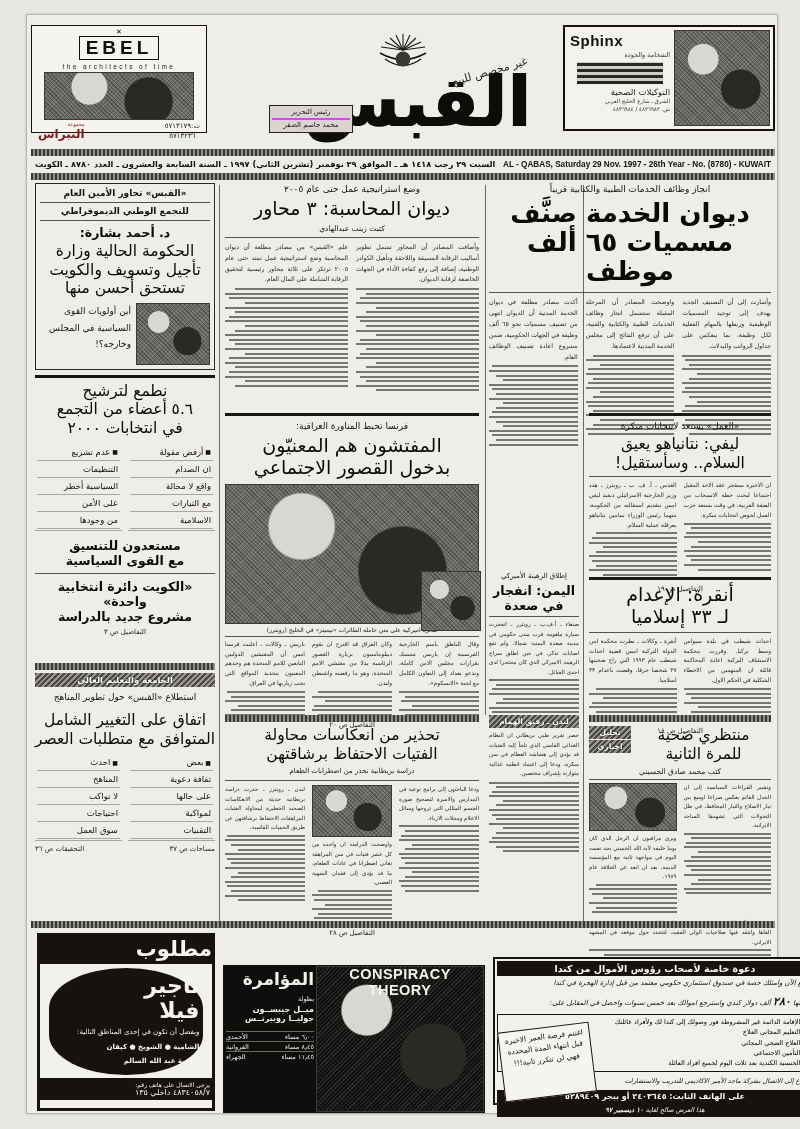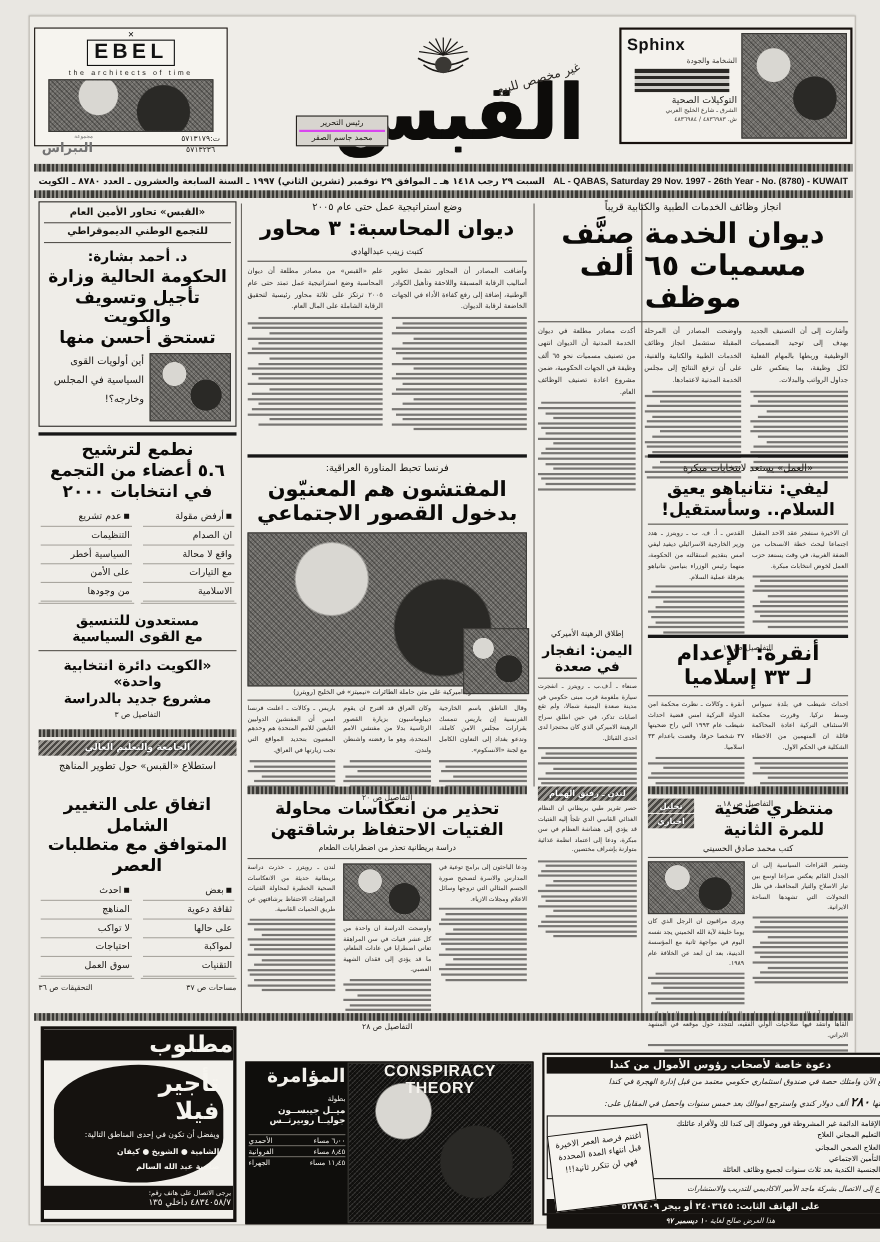--- a/index.html
+++ b/index.html
@@ -92,34 +92,34 @@
     position: absolute; left: 4px; top: 10px; width: 176px; height: 108px;
     border: 1px solid #17110d; background: #f6f4ef; text-align: center; padding-top: 3px;
   }
   .ebel-mark { font-family: "Liberation Sans", sans-serif; font-size: 19px; letter-spacing: 4px;
       font-weight: bold; color: #111; border: 1px solid #111; display: inline-block; padding: 0 6px; }
   .ebel-x { font-size: 7px; display: block; line-height: 7px; }
   .ebel-tag { font-size: 6.5px; letter-spacing: 2.4px; color: #26231f; margin: 3px 0 2px; font-family: "Liberation Sans", sans-serif; }
   .ebel-watch { width: 150px; height: 48px; margin: 0 auto; }
   .ebel-bottom { display: flex; justify-content: space-between; padding: 1px 6px 0; align-items: flex-end; }
   .ebel-phone { font-size: 7px; line-height: 1.35; color: #1c1a17; direction: ltr; }
-  .ebel-ar { font-size: 12px; color: #737373; font-weight: bold; }
+  .ebel-ar { font-size: 12px; color: #7f1d1d; font-weight: bold; }
   .ebel-ar small { display: block; font-size: 5px; font-weight: normal; }
   
   .dateline {
     position: absolute; left: 4px; top: 140px; width: 744px; height: 18px;
     display: flex; align-items: center; justify-content: space-between;
     padding: 0 4px; font-size: 8.2px; color: #141210; font-weight: bold;
   }
   .vline { position: absolute; top: 0; width: 1px; background: #6a6760; }
   
   .kicker { font-size: 9px; color: #16140f; text-align: center; line-height: 1.45; }
   .hl-xl { font-size: 26px; font-weight: bold; color: #0b0a08; line-height: 1.12; text-align: center; letter-spacing: -.5px; }
-  .hl-lg { font-size: 19px; font-weight: bold; color: #0b0a08; line-height: 1.15; text-align: center; }
-  .hl-md { font-size: 15.5px; font-weight: bold; color: #0b0a08; line-height: 1.2; text-align: center; }
+  .hl-lg { font-size: 19px; font-weight: normal; color: #0b0a08; line-height: 1.15; text-align: center; }
+  .hl-md { font-size: 15.5px; font-weight: normal; color: #0b0a08; line-height: 1.2; text-align: center; }
   .hl-sm { font-size: 12.5px; font-weight: bold; color: #0b0a08; line-height: 1.2; text-align: center; }
   .byline { font-size: 7.5px; color: #1a1714; text-align: center; }
   .jump { font-size: 7px; color: #26231f; text-align: center; }
   .bullets { font-size: 8.5px; color: #15120f; line-height: 1.65; }
   .bullets div { border-bottom: 1px solid #a9a69f; padding: 1px 2px; }
   .bullets .bt::before { content: "■ "; font-size: 6px; vertical-align: middle; }
   .tag-grey {
     background: repeating-linear-gradient(135deg,#4a4844 0 2px,#9b9892 2px 4px);
     color: #fff; font-size: 8.5px; font-weight: bold; padding: 2px 4px; text-align: center;
     text-shadow: 0 0 2px #000;
@@ -276,21 +276,21 @@
     <div class="hair" style="margin:5px 0"></div>
     <div class="hl-sm ar">«الكويت دائرة انتخابية واحدة»</div>
     <div class="hl-sm ar">مشروع جديد بالدراسة</div>
     <div class="jump ar" style="margin-top:4px">التفاصيل ص ٣</div>
   </div>
 
   <div style="position:absolute;left:8px;top:648px;width:180px">
     <div class="grey-bar" style="margin-bottom:3px"></div>
     <div class="tag-grey ar">الجامعة والتعليم العالي</div>
     <div class="kicker ar" style="margin-top:4px">استطلاع «القبس» حول تطوير المناهج</div>
-    <div class="hl-md ar" style="margin-top:18px">اتفاق على التغيير الشامل</div>
+    <div class="hl-md ar" style="margin-top:7px">اتفاق على التغيير الشامل</div>
     <div class="hl-md ar">المتوافق مع متطلبات العصر</div>
     <div style="display:flex;gap:6px;margin-top:5px" class="bullets">
       <div style="flex:1">
         <div class="ar bt">بعض</div>
         <div class="ar">ثقافة دعوية</div>
         <div class="ar">على حالها</div>
         <div class="ar">لمواكبة</div>
         <div class="ar">التقنيات</div>
       </div>
       <div style="flex:1">
@@ -789,21 +789,21 @@
     <div class="canada-body ar">
       <span>قيمتها</span>
       <b style="font-size:11px">٢٨٠</b>
       <span>ألف دولار كندي واسترجع اموالك بعد خمس سنوات واحصل في المقابل على:</span>
     </div>
     <div class="canada-box ar">
       <div>● <span>الإقامة الدائمة غير المشروطة فور وصولك إلى كندا لك ولأفراد عائلتك</span></div>
       <div>● <span>التعليم المجاني العلاج</span></div>
       <div>● <span>العلاج الصحي المجاني</span></div>
       <div>● <span>التأمين الاجتماعي</span></div>
-      <div>● <span>الجنسية الكندية بعد ثلاث سنوات لجميع وظائف العائلة</span></div>
+      <div>● <span>الجنسية الكندية بعد ثلاث اليوم لجميع افراد العائلة</span></div>
     </div>
     <div class="canada-body ar" style="font-size:6.5px;margin-top:2px">سارع إلى الاتصال بشركة ماجد الأمير الاكاديمي للتدريب والاستشارات</div>
     <div class="phonebar ar">
       <span>على الهاتف الثابت:</span>
       <span>٢٤٠٣٦٤٥</span>
       <span>أو بيجر</span>
       <span>٥٢٨٩٤٠٩</span>
     </div>
     <div class="canada-body ar" style="font-size:6.5px;text-align:center;background:#15120f;color:#f6f4ef;padding:2px">
       <span>هذا العرض صالح لغاية</span>

